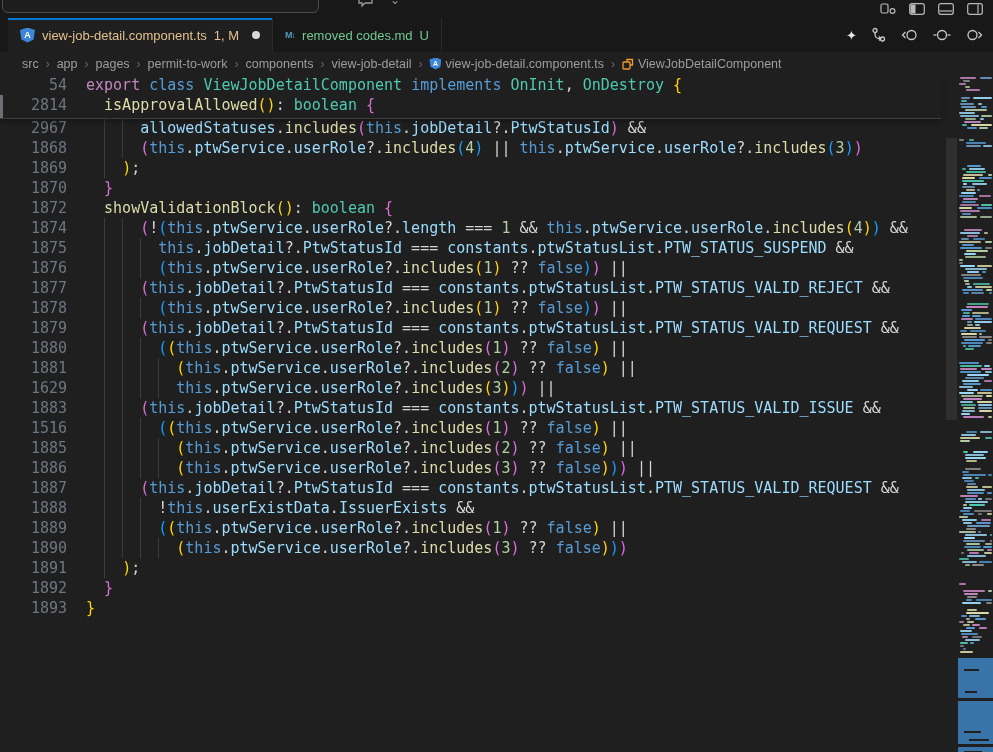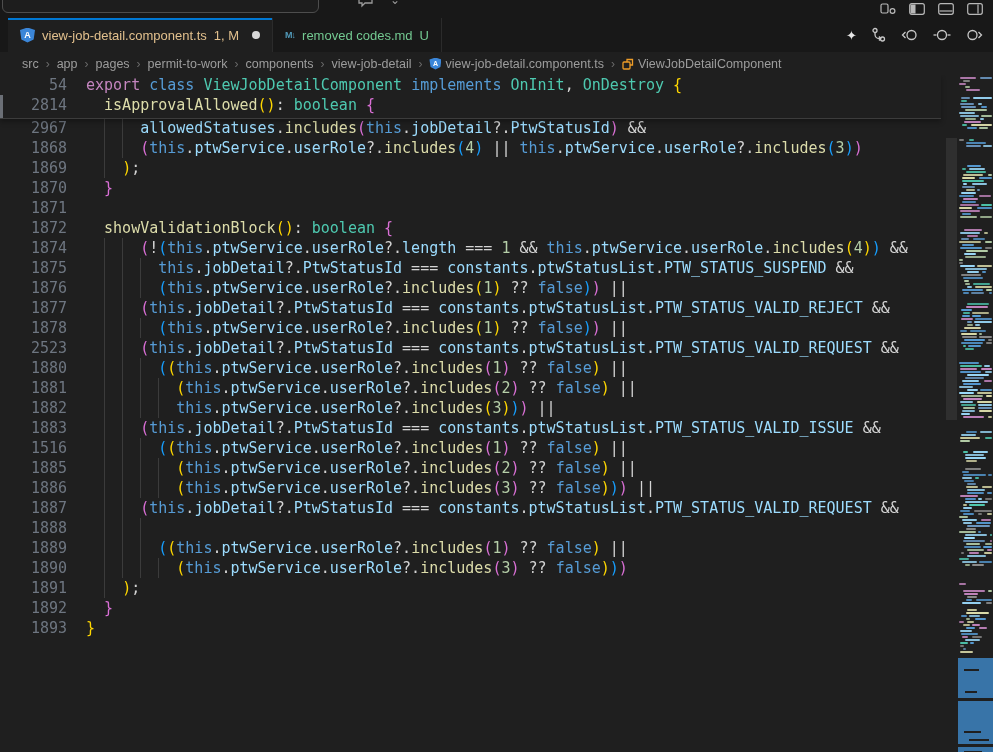--- a/index.html
+++ b/index.html
@@ -185,24 +185,20 @@
       <div class="cl">
         <span class="num">1869</span>
         <span class="guide" style="left: 104.06px;"></span>
         <span class="code"><span class="tk-o">    </span><span class="tk-p1">)</span><span class="tk-o">;</span></span>
       </div>
       <div class="cl">
         <span class="num">1870</span>
         <span class="code"><span class="tk-o">  </span><span class="tk-p2">}</span></span>
       </div>
       <div class="cl">
-        <span class="num">1871</span>
-        <span class="code"></span>
-      </div>
-      <div class="cl">
         <span class="num">1872</span>
         <span class="code"><span class="tk-o">  </span><span class="tk-f">showValidationBlock</span><span class="tk-p1">()</span><span class="tk-o">: </span><span class="tk-t">boolean</span><span class="tk-o"> </span><span class="tk-p2">{</span></span>
       </div>
       <div class="cl">
         <span class="num">1874</span>
         <span class="guide" style="left: 104.06px;"></span>
         <span class="guide" style="left: 122.12px;"></span>
         <span class="code"><span class="tk-o">      </span><span class="tk-p2">(</span><span class="tk-o">!</span><span class="tk-p3">(</span><span class="tk-b">this</span><span class="tk-o">.</span><span class="tk-v">ptwService</span><span class="tk-o">.</span><span class="tk-v">userRole</span><span class="tk-o">?.</span><span class="tk-v">length</span><span class="tk-o"> === </span><span class="tk-n">1</span><span class="tk-o"> &amp;&amp; </span><span class="tk-b">this</span><span class="tk-o">.</span><span class="tk-v">ptwService</span><span class="tk-o">.</span><span class="tk-v">userRole</span><span class="tk-o">.</span><span class="tk-f">includes</span><span class="tk-p1">(</span><span class="tk-n">4</span><span class="tk-p1">)</span><span class="tk-p3">)</span><span class="tk-o"> &amp;&amp;</span></span>
       </div>
       <div class="cl">
@@ -226,42 +222,42 @@
         <span class="code"><span class="tk-o">      </span><span class="tk-p2">(</span><span class="tk-b">this</span><span class="tk-o">.</span><span class="tk-v">jobDetail</span><span class="tk-o">?.</span><span class="tk-v">PtwStatusId</span><span class="tk-o"> === </span><span class="tk-v">constants</span><span class="tk-o">.</span><span class="tk-v">ptwStatusList</span><span class="tk-o">.</span><span class="tk-v">PTW_STATUS_VALID_REJECT</span><span class="tk-o"> &amp;&amp;</span></span>
       </div>
       <div class="cl">
         <span class="num">1878</span>
         <span class="guide" style="left: 104.06px;"></span>
         <span class="guide" style="left: 122.12px;"></span>
         <span class="guide" style="left: 140.18px;"></span>
         <span class="code"><span class="tk-o">        </span><span class="tk-p3">(</span><span class="tk-b">this</span><span class="tk-o">.</span><span class="tk-v">ptwService</span><span class="tk-o">.</span><span class="tk-v">userRole</span><span class="tk-o">?.</span><span class="tk-f">includes</span><span class="tk-p1">(</span><span class="tk-n">1</span><span class="tk-p1">)</span><span class="tk-o"> ?? </span><span class="tk-b">false</span><span class="tk-p3">)</span><span class="tk-p2">)</span><span class="tk-o"> ||</span></span>
       </div>
       <div class="cl">
-        <span class="num">2523</span>
+        <span class="num">1879</span>
         <span class="guide" style="left: 104.06px;"></span>
         <span class="guide" style="left: 122.12px;"></span>
         <span class="code"><span class="tk-o">      </span><span class="tk-p2">(</span><span class="tk-b">this</span><span class="tk-o">.</span><span class="tk-v">jobDetail</span><span class="tk-o">?.</span><span class="tk-v">PtwStatusId</span><span class="tk-o"> === </span><span class="tk-v">constants</span><span class="tk-o">.</span><span class="tk-v">ptwStatusList</span><span class="tk-o">.</span><span class="tk-v">PTW_STATUS_VALID_REQUEST</span><span class="tk-o"> &amp;&amp;</span></span>
       </div>
       <div class="cl">
         <span class="num">1880</span>
         <span class="guide" style="left: 104.06px;"></span>
         <span class="guide" style="left: 122.12px;"></span>
         <span class="guide" style="left: 140.18px;"></span>
         <span class="code"><span class="tk-o">        </span><span class="tk-p3">(</span><span class="tk-p1">(</span><span class="tk-b">this</span><span class="tk-o">.</span><span class="tk-v">ptwService</span><span class="tk-o">.</span><span class="tk-v">userRole</span><span class="tk-o">?.</span><span class="tk-f">includes</span><span class="tk-p2">(</span><span class="tk-n">1</span><span class="tk-p2">)</span><span class="tk-o"> ?? </span><span class="tk-b">false</span><span class="tk-p1">)</span><span class="tk-o"> ||</span></span>
       </div>
       <div class="cl">
         <span class="num">1881</span>
         <span class="guide" style="left: 104.06px;"></span>
         <span class="guide" style="left: 122.12px;"></span>
         <span class="guide" style="left: 140.18px;"></span>
         <span class="guide" style="left: 158.24px;"></span>
         <span class="code"><span class="tk-o">          </span><span class="tk-p1">(</span><span class="tk-b">this</span><span class="tk-o">.</span><span class="tk-v">ptwService</span><span class="tk-o">.</span><span class="tk-v">userRole</span><span class="tk-o">?.</span><span class="tk-f">includes</span><span class="tk-p2">(</span><span class="tk-n">2</span><span class="tk-p2">)</span><span class="tk-o"> ?? </span><span class="tk-b">false</span><span class="tk-p1">)</span><span class="tk-o"> ||</span></span>
       </div>
       <div class="cl">
-        <span class="num">1882</span>
+        <span class="num">1629</span>
         <span class="guide" style="left: 104.06px;"></span>
         <span class="guide" style="left: 122.12px;"></span>
         <span class="guide" style="left: 140.18px;"></span>
         <span class="guide" style="left: 158.24px;"></span>
         <span class="code"><span class="tk-o">          </span><span class="tk-b">this</span><span class="tk-o">.</span><span class="tk-v">ptwService</span><span class="tk-o">.</span><span class="tk-v">userRole</span><span class="tk-o">?.</span><span class="tk-f">includes</span><span class="tk-p1">(</span><span class="tk-n">3</span><span class="tk-p1">)</span><span class="tk-p3">)</span><span class="tk-p2">)</span><span class="tk-o"> ||</span></span>
       </div>
       <div class="cl">
         <span class="num">1883</span>
         <span class="guide" style="left: 104.06px;"></span>
         <span class="guide" style="left: 122.12px;"></span>
@@ -294,20 +290,21 @@
         <span class="num">1887</span>
         <span class="guide" style="left: 104.06px;"></span>
         <span class="guide" style="left: 122.12px;"></span>
         <span class="code"><span class="tk-o">      </span><span class="tk-p2">(</span><span class="tk-b">this</span><span class="tk-o">.</span><span class="tk-v">jobDetail</span><span class="tk-o">?.</span><span class="tk-v">PtwStatusId</span><span class="tk-o"> === </span><span class="tk-v">constants</span><span class="tk-o">.</span><span class="tk-v">ptwStatusList</span><span class="tk-o">.</span><span class="tk-v">PTW_STATUS_VALID_REQUEST</span><span class="tk-o"> &amp;&amp;</span></span>
       </div>
       <div class="cl">
         <span class="num">1888</span>
         <span class="guide" style="left: 104.06px;"></span>
         <span class="guide" style="left: 122.12px;"></span>
         <span class="guide" style="left: 140.18px;"></span>
+        <span class="code"><span class="tk-o">        !</span><span class="tk-b">this</span><span class="tk-o">.</span><span class="tk-v">userExistData</span><span class="tk-o">.</span><span class="tk-v">IssuerExists</span><span class="tk-o"> &amp;&amp;</span></span>
       </div>
       <div class="cl">
         <span class="num">1889</span>
         <span class="guide" style="left: 104.06px;"></span>
         <span class="guide" style="left: 122.12px;"></span>
         <span class="guide" style="left: 140.18px;"></span>
         <span class="code"><span class="tk-o">        </span><span class="tk-p3">(</span><span class="tk-p1">(</span><span class="tk-b">this</span><span class="tk-o">.</span><span class="tk-v">ptwService</span><span class="tk-o">.</span><span class="tk-v">userRole</span><span class="tk-o">?.</span><span class="tk-f">includes</span><span class="tk-p2">(</span><span class="tk-n">1</span><span class="tk-p2">)</span><span class="tk-o"> ?? </span><span class="tk-b">false</span><span class="tk-p1">)</span><span class="tk-o"> ||</span></span>
       </div>
       <div class="cl">
         <span class="num">1890</span>

